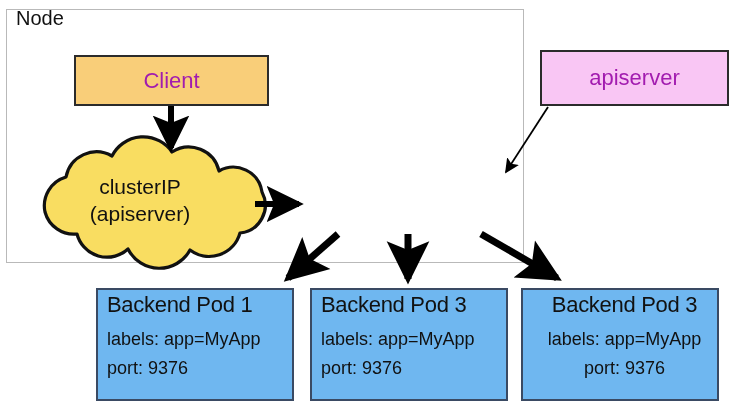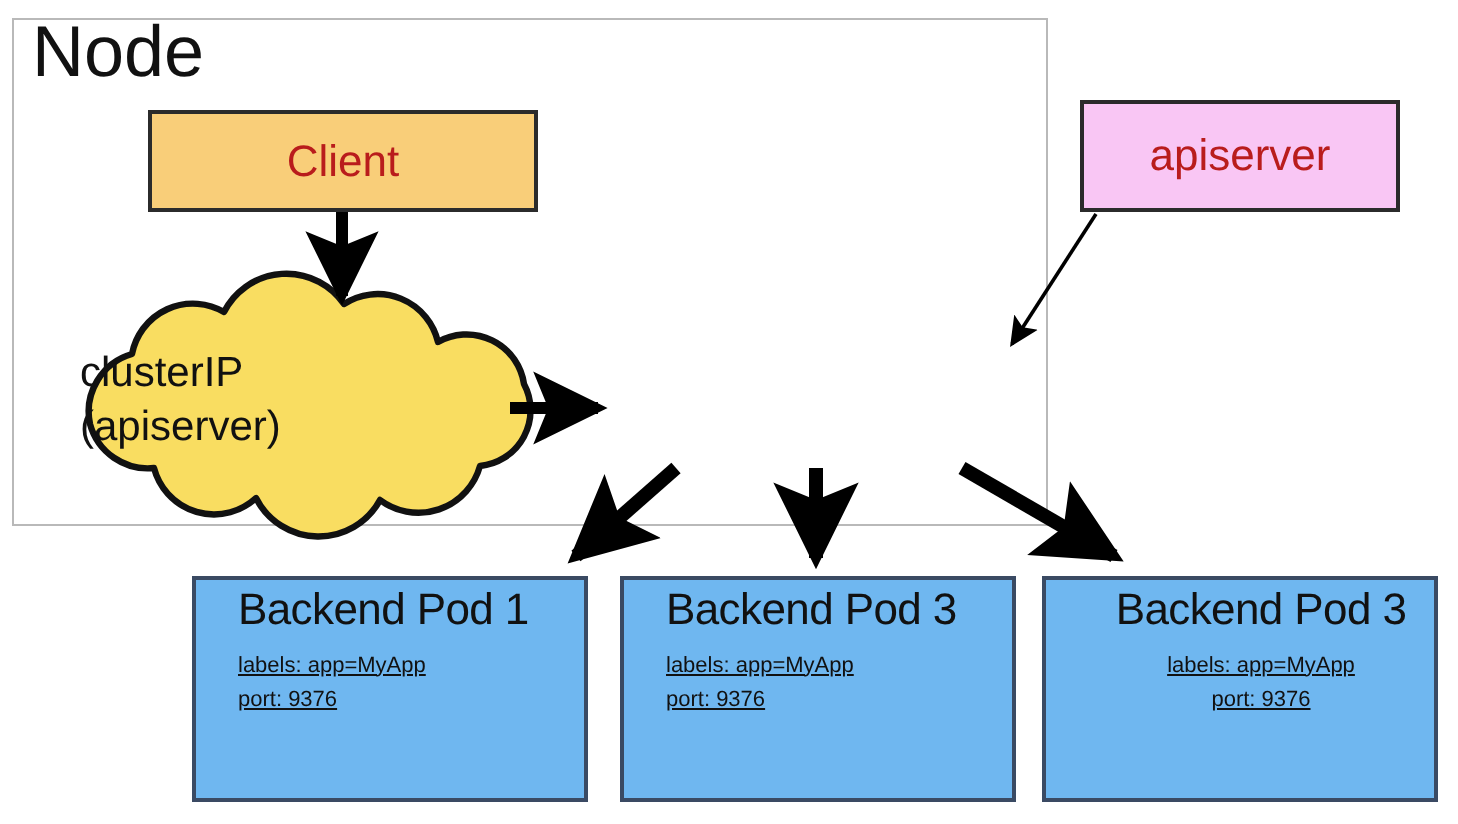--- a/index.html
+++ b/index.html
@@ -31,35 +31,35 @@
     width: 518px;
     height: 254px;
     border: 1.5px solid #b9b9b9;
     background: #ffffff;
     box-sizing: border-box;
   }
   .node-label {
     position: absolute;
     left: 16px;
     top: 8px;
-    font-size: 36px;
+    font-size: 20px;
     color: #111111;
     letter-spacing: 0px;
     line-height: 1;
     white-space: nowrap;
     text-align: center;
   }
   .box {
     position: absolute;
     box-sizing: border-box;
     border: 2px solid #2b2b2b;
     display: flex;
     align-items: center;
     justify-content: center;
-    color: #b91c1c;
+    color: #a21caf;
     text-align: left;
   }
   .box-client {
     left: 74px;
     top: 55px;
     width: 195px;
     height: 51px;
     background: #f9ce79;
     font-size: 22px;
   }
@@ -67,62 +67,61 @@
     left: 303px;
     top: 177px;
     width: 212px;
     height: 56px;
     background: #8fe06a;
     font-size: 22px;
   }
   .box-apiserver {
     left: 540px;
     top: 50px;
-    width: 160px;
+    width: 189px;
     height: 56px;
     background: #f9c6f4;
     font-size: 22px;
   }
   .cloud-label {
     position: absolute;
     left: 40px;
     top: 174px;
     width: 200px;
-    text-align: left;
+    text-align: center;
     font-size: 21px;
     color: #111111;
     line-height: 1.28;
     pointer-events: none;
   }
   .pod {
     position: absolute;
     top: 288px;
     width: 198px;
     height: 113px;
     box-sizing: border-box;
     border: 2px solid #3a4a63;
     background: #6fb7f0;
-    padding: 3px 0 0 21px;
+    padding: 3px 0 0 9px;
     color: #111111;
   }
   .pod-1 { left: 96px; }
   .pod-2 { left: 310px; }
   .pod-3 { left: 521px; text-align: center; }
   .pod-title {
     font-size: 22px;
     line-height: 1.12;
     white-space: nowrap;
     letter-spacing: -0.3px;
   }
   .pod-meta {
-    font-size: 11px;
+    font-size: 18px;
     line-height: 1.62;
     margin-top: 7px;
     white-space: nowrap;
-    text-decoration: underline;
   }
 </style>
 </head>
 <body>
 
 <div id="canvas">
 
   <div class="node-frame"></div>
   <div class="node-label">Node</div>
 

